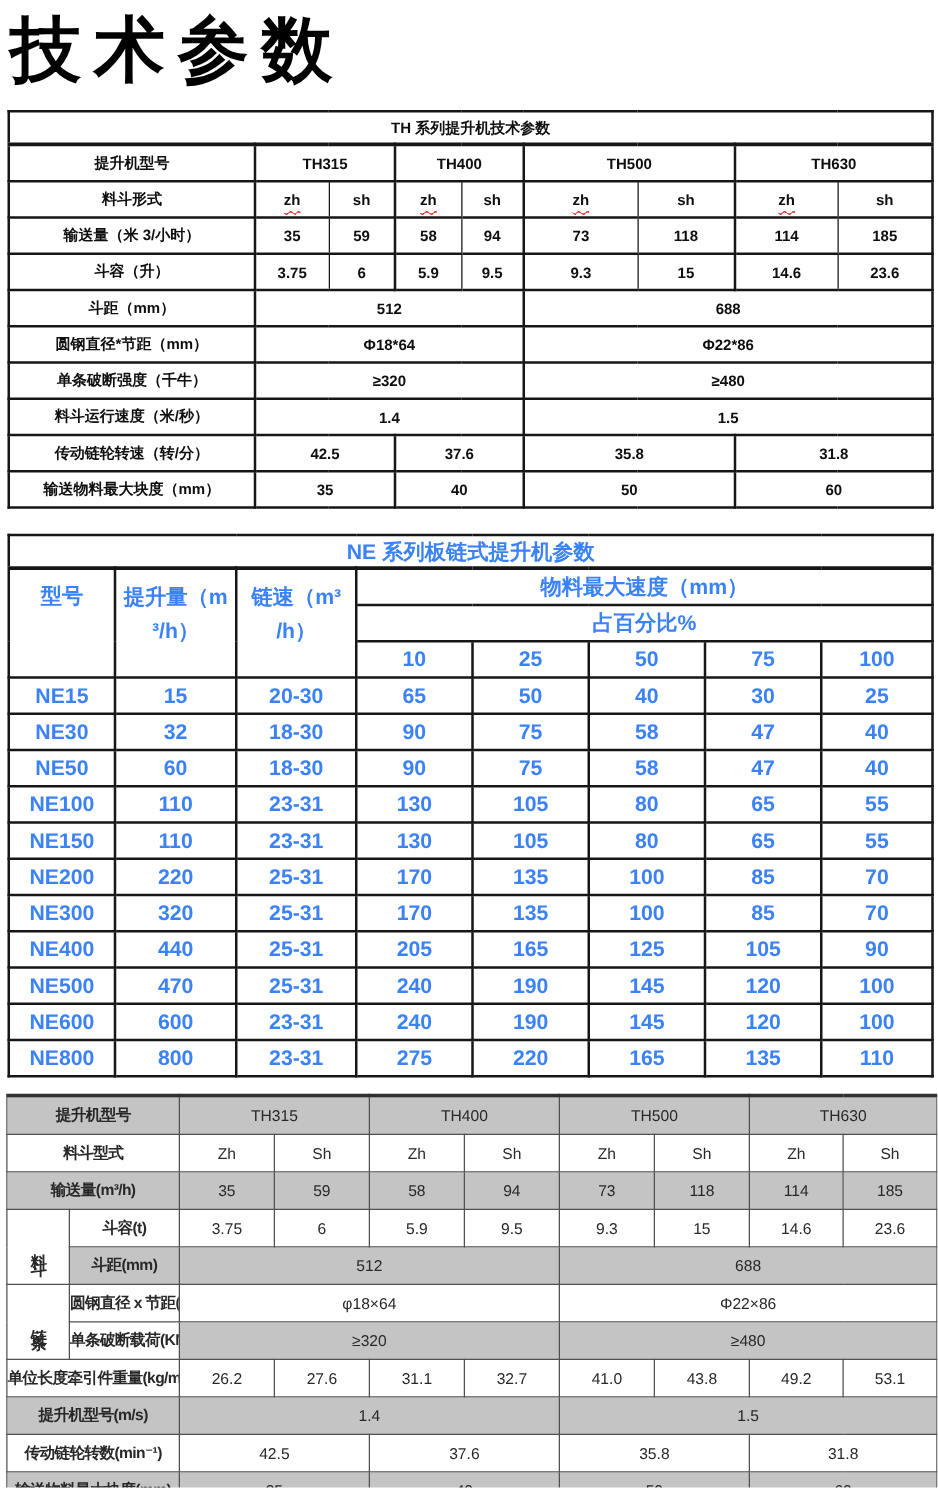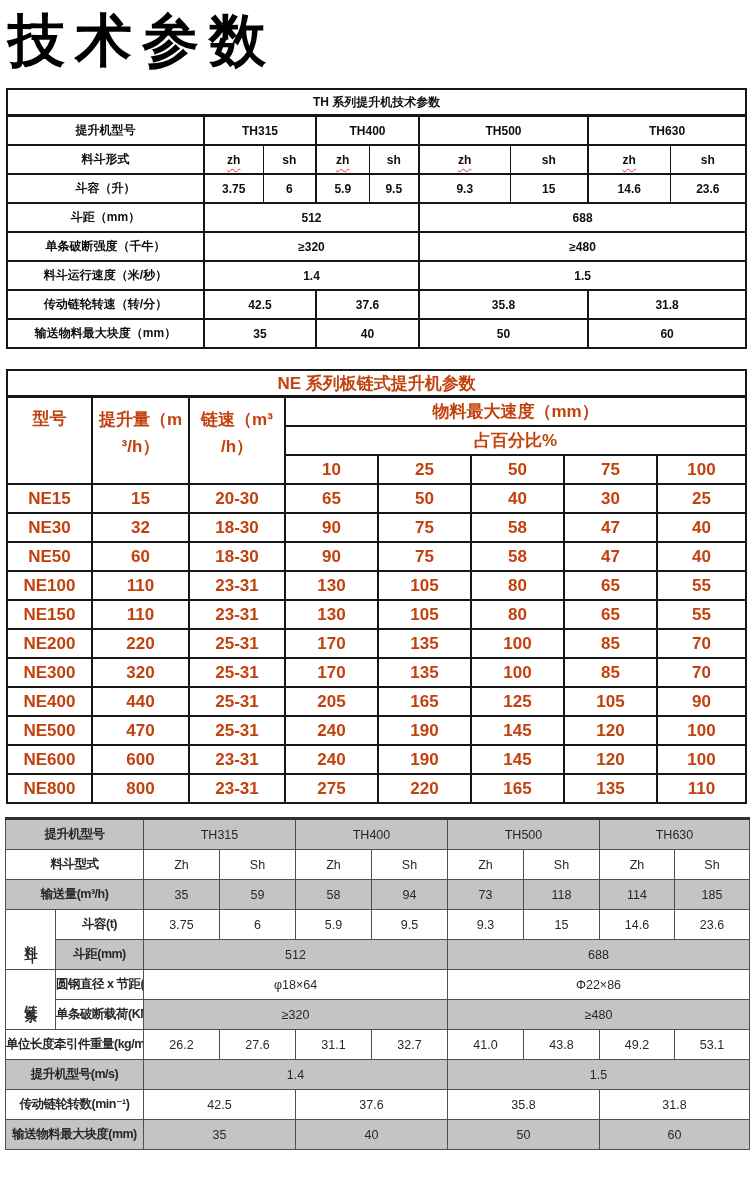--- a/index.html
+++ b/index.html
@@ -22,21 +22,21 @@
   }
   .t1 tr.ttl td{height:24px;border-bottom:3px solid #161616;}
   .thr{border-right-width:1px !important;}
   .thl{border-left-width:1px !important;}
   .wavy{
     text-decoration-line:underline;text-decoration-style:wavy;
     text-decoration-color:#e03131;text-decoration-thickness:1px;
     text-underline-offset:4px;
   }
   
-  .t2{margin:20px 0 0 6px;width:739px;color:#c2410c;font-weight:bold;}
+  .t2{margin:20px 0 0 6px;width:739px;color:#3b82f6;font-weight:bold;}
   .t2 td{
     border:2px solid #161616;text-align:center;vertical-align:middle;
     height:27px;font-size:17px;padding:0;overflow:hidden;
   }
   .t2 tr.ttl td{height:24px;border-bottom:3px solid #161616;}
   .t2 td.hd{vertical-align:top;padding-top:9px;}
   .pre{white-space:pre-line;line-height:1.55;margin-left:32px;}
   
   .t3{margin:13px 0 0 5px;width:744px;color:#282828;border-top:3px solid #303030;}
   .t3 td{
@@ -84,34 +84,50 @@
     <td class="thr"><span class="wavy">zh</span></td>
     <td class="thl">sh</td>
     <td class="thr"><span class="wavy">zh</span></td>
     <td class="thl">sh</td>
     <td class="thr"><span class="wavy">zh</span></td>
     <td class="thl">sh</td>
     <td class="thr"><span class="wavy">zh</span></td>
     <td class="thl">sh</td>
   </tr>
   <tr>
+    <td>输送量（米 3/小时）</td>
+    <td class="thr">35</td>
+    <td class="thl">59</td>
+    <td class="thr">58</td>
+    <td class="thl">94</td>
+    <td class="thr">73</td>
+    <td class="thl">118</td>
+    <td class="thr">114</td>
+    <td class="thl">185</td>
+  </tr>
+  <tr>
     <td>斗容（升）</td>
     <td class="thr">3.75</td>
     <td class="thl">6</td>
     <td class="thr">5.9</td>
     <td class="thl">9.5</td>
     <td class="thr">9.3</td>
     <td class="thl">15</td>
     <td class="thr">14.6</td>
     <td class="thl">23.6</td>
   </tr>
   <tr>
     <td>斗距（mm）</td>
     <td colspan="4">512</td>
     <td colspan="4">688</td>
+  </tr>
+  <tr>
+    <td>圆钢直径*节距（mm）</td>
+    <td colspan="4">Φ18*64</td>
+    <td colspan="4">Φ22*86</td>
   </tr>
   <tr>
     <td>单条破断强度（千牛）</td>
     <td colspan="4">≥320</td>
     <td colspan="4">≥480</td>
   </tr>
   <tr>
     <td>料斗运行速度（米/秒）</td>
     <td colspan="4">1.4</td>
     <td colspan="4">1.5</td>

